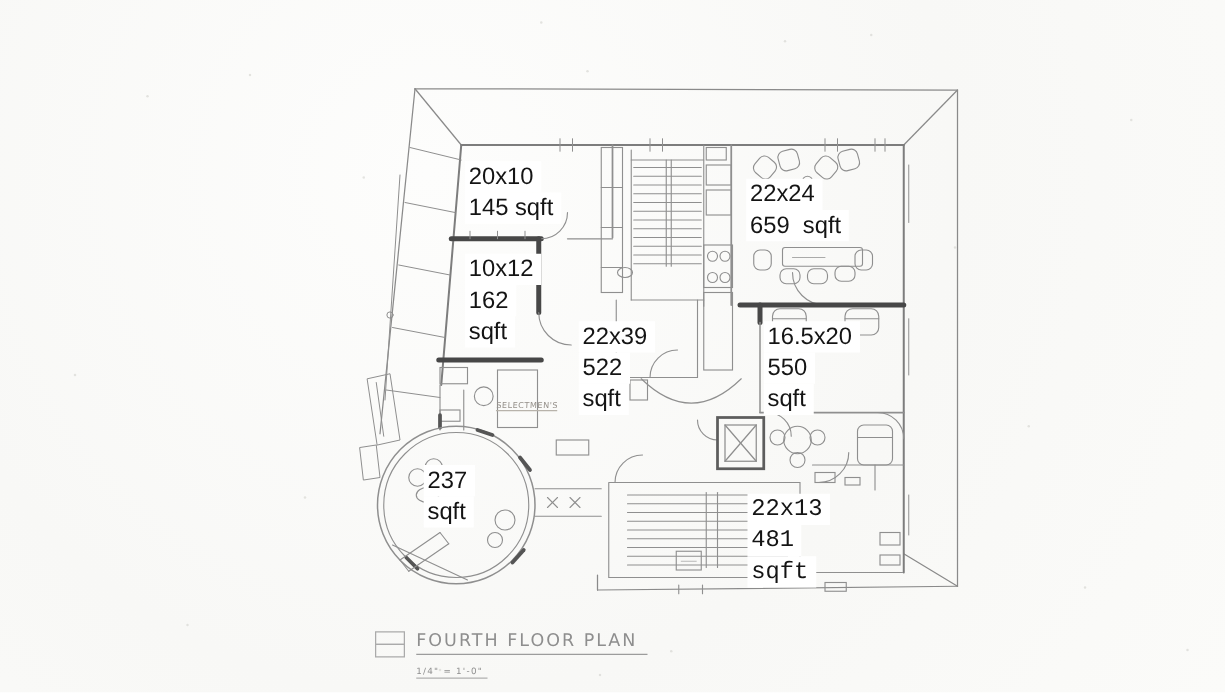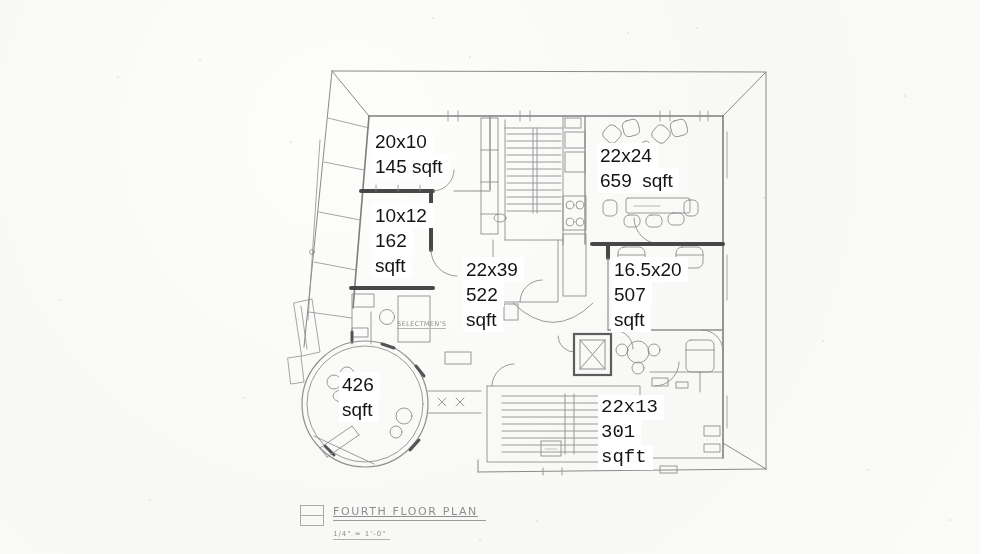--- a/index.html
+++ b/index.html
@@ -19,22 +19,22 @@
     position:absolute;font-size:6.5px;color:#95908a;letter-spacing:.4px;
     border-bottom:1px solid #b8b3ab;font-family:"DejaVu Sans", sans-serif;
     transform:skewX(-3deg);
   }
   .legend{position:absolute;left:300px;top:505px;display:flex;align-items:flex-start;color:#8e8e8e;}
   .legend-boxes{display:flex;flex-direction:column;}
   .legend-box{width:22px;height:9px;border:1px solid #aaaaaa;background:transparent;}
   .legend-box + .legend-box{margin-top:-1px;}
   .legend-text{margin-left:9px;font-family:"DejaVu Sans", sans-serif;}
   .legend-title{
-    font-size:11px;letter-spacing:1.6px;border-bottom:1px solid #9c9c9c;
-    padding:0 8px 2px 0;white-space:pre;text-decoration:underline;
+    font-size:14px;letter-spacing:1.6px;border-bottom:1px solid #9c9c9c;
+    padding:0 8px 2px 0;white-space:pre;
   }
   .legend-scale{
     display:inline-block;font-size:7px;letter-spacing:1px;margin-top:1px;
     border-bottom:1px solid #b0b0b0;padding:0 4px 1px 0;white-space:pre;
   }
 </style>
 </head>
 <body>
 
 <div class="stage">
@@ -310,33 +310,33 @@
   </div>
 
   <div class="room-label" style="left:463px;top:257px;">
     <span>22x39</span>
     <span>522</span>
     <span>sqft</span>
   </div>
 
   <div class="room-label" style="left:611px;top:257px;">
     <span>16.5x20</span>
-    <span>507</span>
+    <span>550</span>
     <span>sqft</span>
   </div>
 
   <div class="room-label" style="left:339px;top:372px;">
-    <span>426</span>
+    <span>237</span>
     <span>sqft</span>
 
   </div>
 
   <div class="room-label" style="left:598px;top:395px;font-family:Liberation Mono, monospace;">
     <span>22x13</span>
-    <span>301</span>
+    <span>481</span>
     <span>sqft</span>
   </div>
 
   <div class="tiny-note" style="left:397px;top:320px;">SELECTMEN'S</div>
 
   <div class="legend">
     <div class="legend-boxes">
       <div class="legend-box"></div>
       <div class="legend-box"></div>
     </div>

